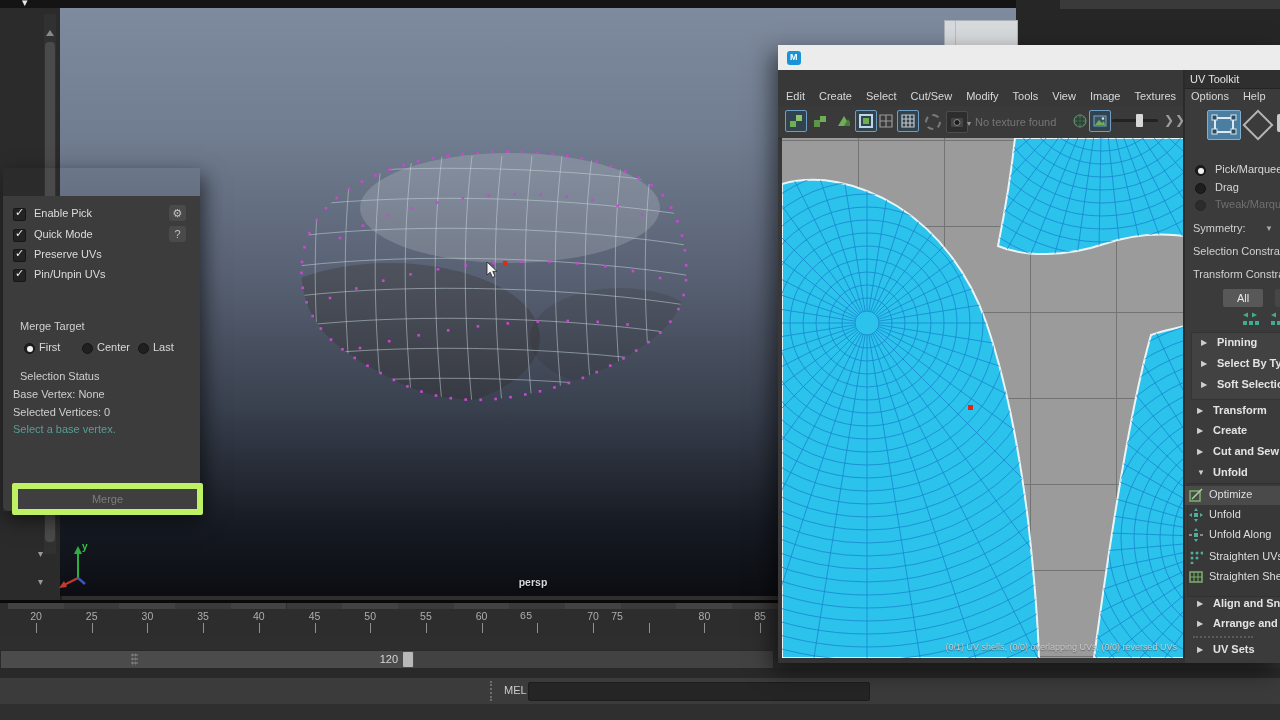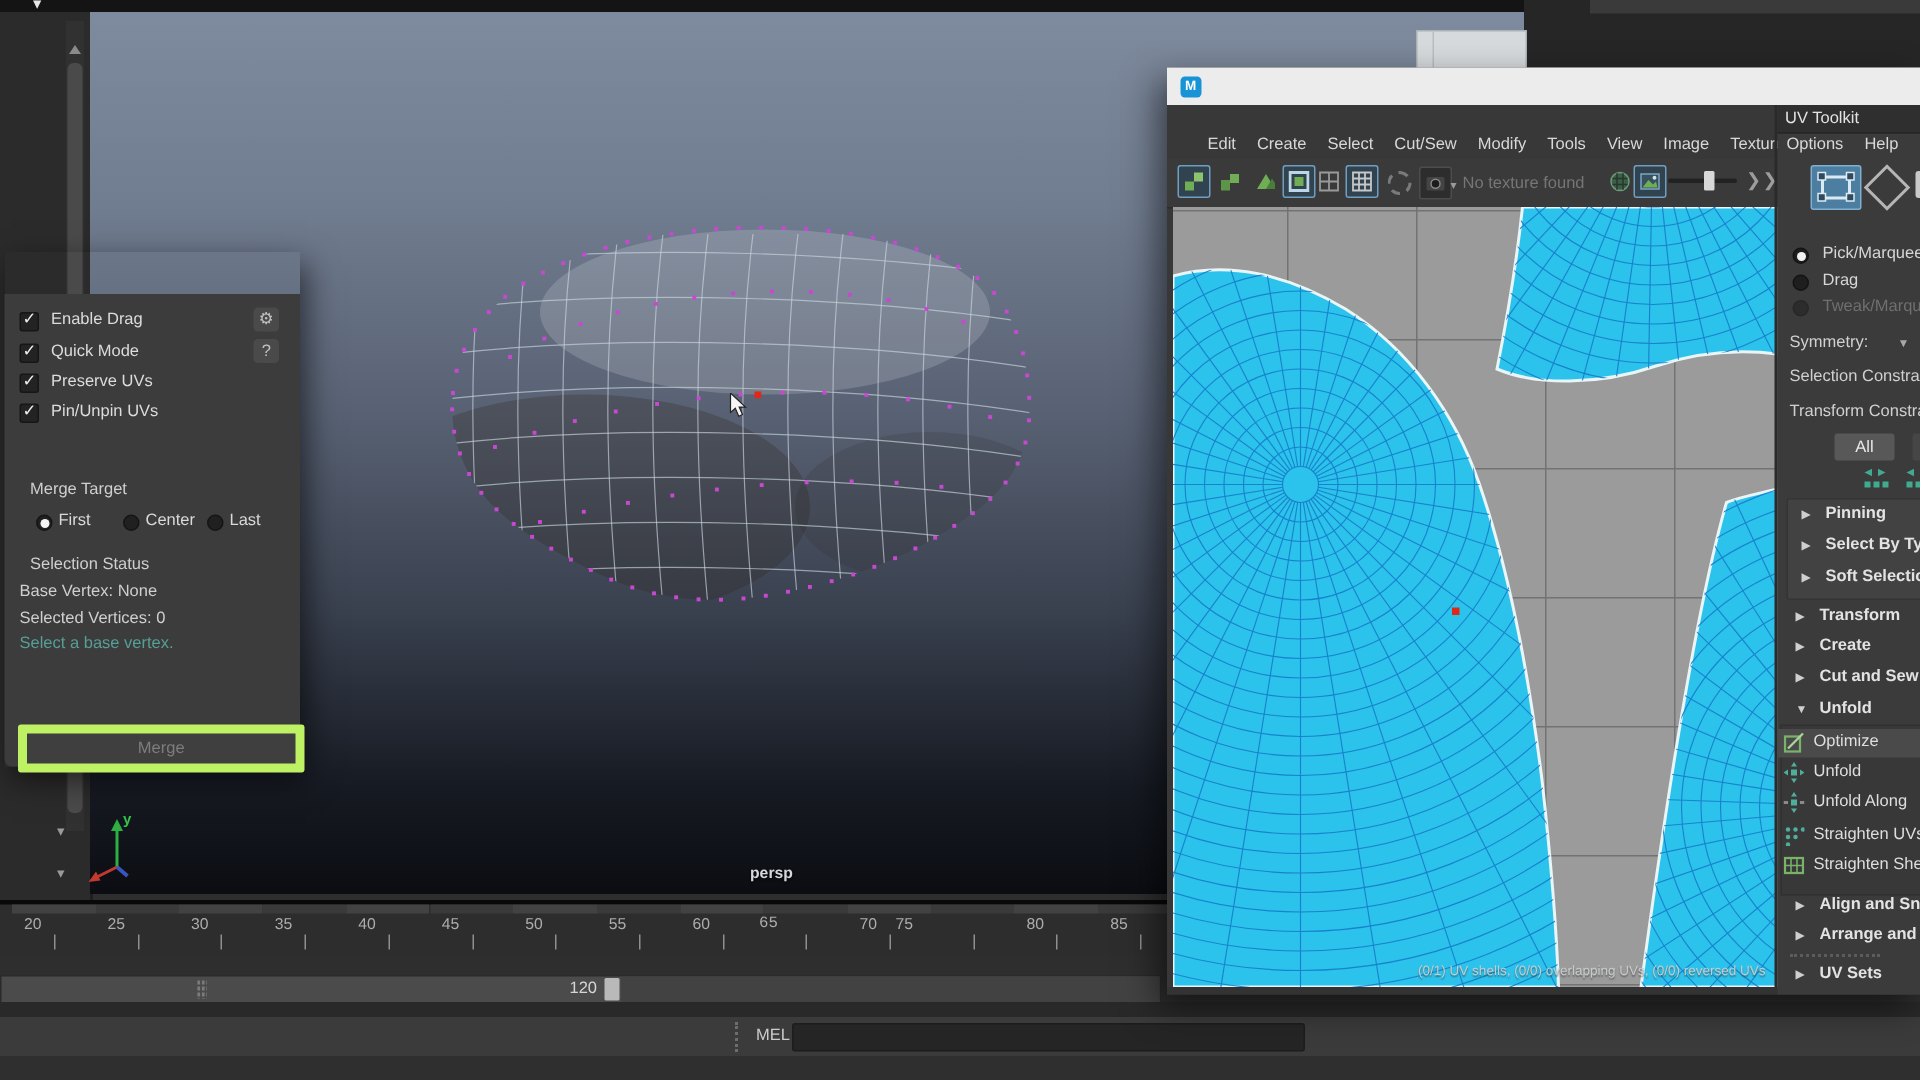--- a/index.html
+++ b/index.html
@@ -13,28 +13,28 @@
   #rt-dark{left:1016px;top:0;width:264px;height:45px;background:#262626;}
   #rt-dark .tabstub{position:absolute;left:44px;top:0;right:0;height:9px;background:#3a3a3a;}
   #toolbox{left:0;top:8px;width:60px;height:592px;background:#2b2b2b;border-right:2px solid #1f1f1f;}
   #toolbox .sb-track{position:absolute;left:44px;top:6px;width:12px;height:540px;background:#313131;}
   #toolbox .sb-up{position:absolute;left:46px;top:22px;width:0;height:0;border-left:4px solid transparent;border-right:4px solid transparent;border-bottom:6px solid #8a8a8a;}
   #toolbox .sb-thumb{position:absolute;left:45px;top:34px;width:10px;height:500px;background:#4a4a4a;border-radius:4px;}
   #toolbox .chev{position:absolute;color:#9a9a9a;font-size:10px;}
   
   #viewport{left:60px;top:8px;width:956px;height:588px;overflow:hidden;
     background:linear-gradient(180deg,#7e8a9d 0%,#707c8f 22%,#596274 45%,#39404e 68%,#161a22 88%,#0b0d12 100%);}
-  #persp-label{left:500px;top:576px;width:66px;color:#d4d8dd;font-size:10.5px;font-weight:bold;text-shadow:0 1px 2px #000;}
+  #persp-label{left:500px;top:576px;width:66px;text-align:center;color:#d4d8dd;font-size:10.5px;font-weight:bold;text-shadow:0 1px 2px #000;}
   #gizmo{left:58px;top:538px;}
   #gizmo-y-label{left:82px;top:541px;color:#35c44a;font-size:10px;font-weight:bold;}
   #cursor{left:486px;top:262px;}
   
   #timeslider{left:0;top:600px;width:1280px;height:33px;background:#2d2d2d;border-top:3px solid #090909;}
   #timeslider .shade{position:absolute;top:0;height:6px;}
-  .tick-label{position:absolute;top:7px;width:40px;margin-left:-20px;text-align:left;color:#adadad;font-size:10.5px;}
+  .tick-label{position:absolute;top:7px;width:40px;margin-left:-20px;text-align:center;color:#adadad;font-size:10.5px;}
   .tick-mark{position:absolute;top:20px;width:1px;height:10px;background:#8f8f8f;}
   #rangeslider{left:0;top:650px;width:772px;height:18px;background:#4b4b4b;border:1px solid #2a2a2a;}
   #range-grip{position:absolute;left:130px;top:2px;width:7px;height:13px;
     background-image:radial-gradient(#7b7b7b 1px,transparent 1.2px);background-size:3px 4px;}
   #range-end-label{position:absolute;right:375px;top:2px;color:#d6d6d6;font-size:11px;}
   #range-handle{position:absolute;left:402px;top:1px;width:10px;height:15px;background:#b9b9b9;border-radius:1px;}
   #range-right{position:absolute;left:413px;top:0;right:0;height:17px;background:#424242;}
   #below-gap{left:0;top:668px;width:1280px;height:10px;background:#292929;}
   
   #cmdbar{left:0;top:678px;width:1280px;height:26px;background:#3b3b3b;}
@@ -46,21 +46,21 @@
   #fragment{left:944px;top:20px;width:72px;height:36px;background:#d7dadc;border:1px solid #aab2b8;overflow:hidden;}
   #fragment .fr-label{position:absolute;left:0;right:0;bottom:-2px;text-align:center;color:#4a4f55;font-size:9px;font-weight:bold;letter-spacing:1px;}
   #fragment .fr-line{position:absolute;left:10px;top:0;bottom:0;width:1px;background:#b7bec3;}
   
   #uvwin{left:778px;top:45px;width:502px;height:618px;background:#383838;box-shadow:-6px 8px 22px rgba(0,0,0,.55);}
   #uv-titlebar{position:absolute;left:0;top:0;right:0;height:25px;background:#ececec;}
   #maya-icon{position:absolute;left:9px;top:6px;width:14px;height:14px;background:#1793d6;border-radius:3px;}
   #maya-icon::after{content:"M";position:absolute;left:3px;top:1px;color:#fff;font-size:9px;font-weight:bold;}
   #uv-tabstrip{position:absolute;left:0;top:25px;right:0;height:18px;background:#2f2f2f;border-bottom:1px solid #252525;}
   .tab-label{position:absolute;top:3px;color:#e2e2e2;font-size:11px;}
-  #uv-menubar{position:absolute;left:0;top:43px;width:407px;height:18px;background:#383838;padding-left:19px;}
+  #uv-menubar{position:absolute;left:0;top:43px;width:407px;height:18px;background:#383838;}
   .menu-item{float:left;margin:2px 6px 0 8px;color:#d8d8d8;font-size:11px;}
   
   #uv-toolbar{position:absolute;left:0;top:61px;width:407px;height:32px;background:#3a3a3a;border-bottom:1px solid #2b2b2b;}
   .tb-btn{position:absolute;top:5px;width:20px;height:20px;border-radius:2px;}
   .tb-btn.sel{background:#31434f;border:1px solid #6f9ec0;margin:-1px;}
   .tb-btn svg{position:absolute;left:3px;top:3px;}
   #no-texture{position:absolute;left:197px;top:10px;color:#767676;font-size:11px;}
   #tb-slider{position:absolute;left:334px;top:13px;width:46px;height:3px;background:#222;border-radius:2px;}
   #tb-slider-handle{position:absolute;left:24px;top:-5px;width:7px;height:13px;background:#d8d8d8;border-radius:1px;}
   #tb-arrows{position:absolute;left:386px;top:7px;color:#9c9c9c;font-size:12px;letter-spacing:1px;}
@@ -889,21 +889,21 @@
         <span class="ar r"></span>
         <span class="lbl">UV Sets</span>
       </div>
     </div>
   </div>
 
   <div id="polymate" class="abs">
     <div id="pm-body">
       <div class="pm-check" style="top:11px;">
         <span class="cbox"></span>
-        <span class="lbl">Enable Drag</span>
+        <span class="lbl">Enable Pick</span>
       </div>
       <div class="pm-check" style="top:32px;">
         <span class="cbox"></span>
         <span class="lbl">Quick Mode</span>
       </div>
       <div class="pm-check" style="top:52px;">
         <span class="cbox"></span>
         <span class="lbl">Preserve UVs</span>
       </div>
       <div class="pm-check" style="top:72px;">

